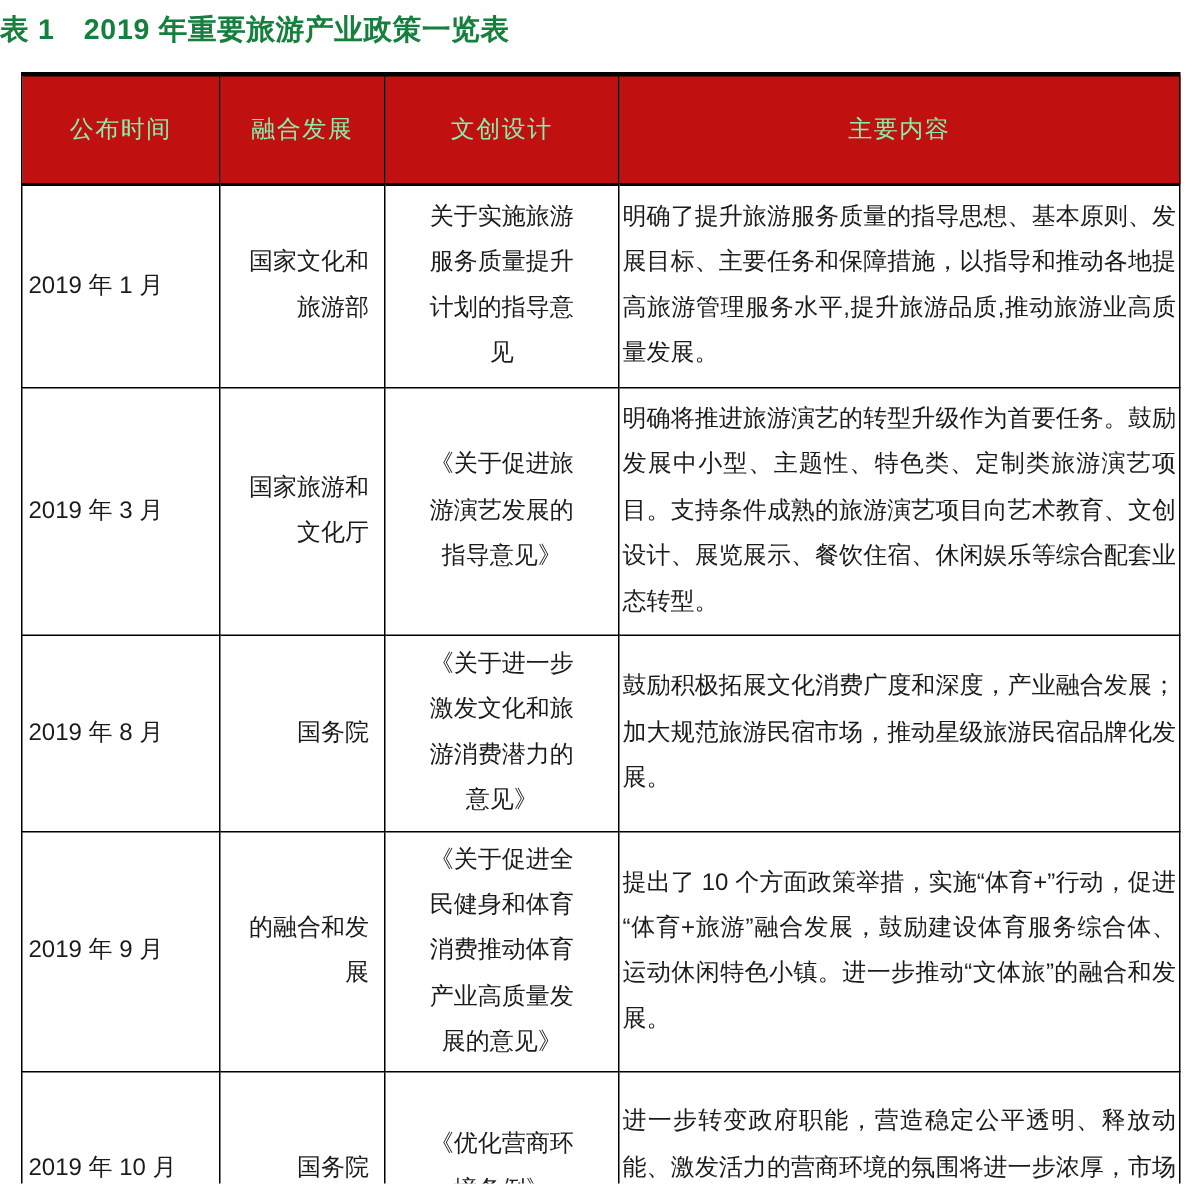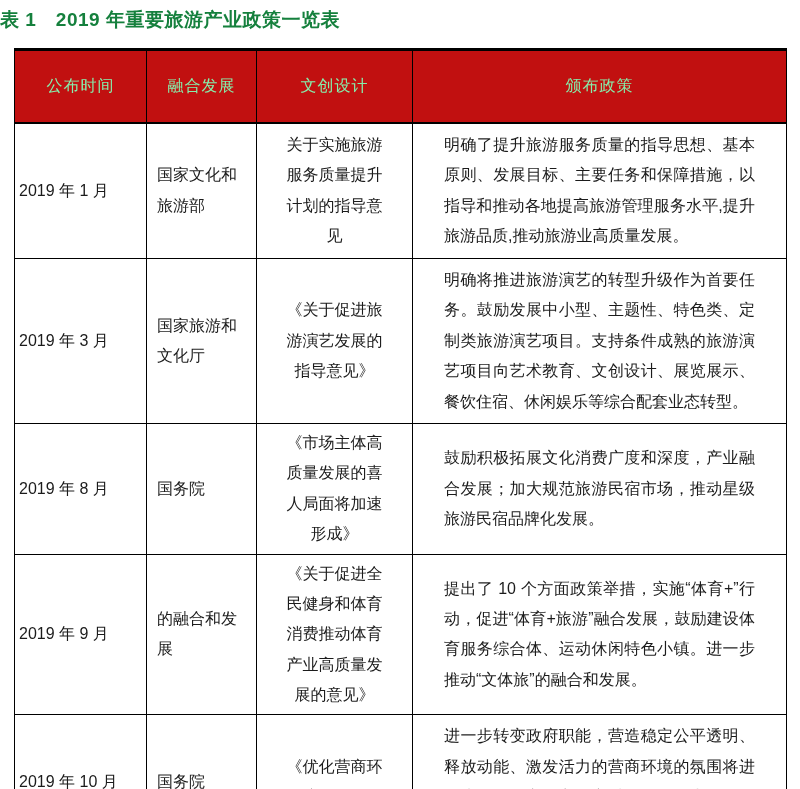--- a/index.html
+++ b/index.html
@@ -52,30 +52,30 @@
   tbody td{
     line-height:1.9;
     color:var(--ink);
   }
   td.c-date{
     text-align:left;
     white-space:nowrap;
     padding:4px;
   }
   td.c-dept{
-    text-align:left;
+    text-align:right;
     padding:20px 10px;
   }
   td.c-policy{
     text-align:center;
     padding:4px 24px;
   }
   td.c-content{
     text-align:justify;
-    padding:6px 31px;
+    padding:6px 2px;
   }
   tr.r0{height:136px;}
   tr.r1{height:155px;}
   tr.r2{height:105px;}
   tr.r3{height:130px;}
   tr.r4{height:129px;}
 </style>
 </head>
 <body>
 
@@ -87,40 +87,40 @@
       <col class="c1">
         <col class="c2">
         <col class="c3">
         <col class="c4">
     </colgroup>
     <thead>
       <tr>
         <th>公布时间</th>
         <th>融合发展</th>
         <th>文创设计</th>
-        <th>颁布政策</th>
+        <th>主要内容</th>
       </tr>
     </thead>
     <tbody>
       <tr class="r0">
         <td class="c-date">2019 年 1 月</td>
         <td class="c-dept">国家文化和旅游部</td>
         <td class="c-policy">关于实施旅游服务质量提升计划的指导意见</td>
         <td class="c-content">明确了提升旅游服务质量的指导思想、基本原则、发展目标、主要任务和保障措施，以指导和推动各地提高旅游管理服务水平,提升旅游品质,推动旅游业高质量发展。</td>
       </tr>
       <tr class="r1">
         <td class="c-date">2019 年 3 月</td>
         <td class="c-dept">国家旅游和文化厅</td>
         <td class="c-policy">《关于促进旅游演艺发展的指导意见》</td>
         <td class="c-content">明确将推进旅游演艺的转型升级作为首要任务。鼓励发展中小型、主题性、特色类、定制类旅游演艺项目。支持条件成熟的旅游演艺项目向艺术教育、文创设计、展览展示、餐饮住宿、休闲娱乐等综合配套业态转型。</td>
       </tr>
       <tr class="r2">
         <td class="c-date">2019 年 8 月</td>
         <td class="c-dept">国务院</td>
-        <td class="c-policy">《市场主体高质量发展的喜人局面将加速形成》</td>
+        <td class="c-policy">《关于进一步激发文化和旅游消费潜力的意见》</td>
         <td class="c-content">鼓励积极拓展文化消费广度和深度，产业融合发展；加大规范旅游民宿市场，推动星级旅游民宿品牌化发展。</td>
       </tr>
       <tr class="r3">
         <td class="c-date">2019 年 9 月</td>
         <td class="c-dept">的融合和发展</td>
         <td class="c-policy">《关于促进全民健身和体育消费推动体育产业高质量发展的意见》</td>
         <td class="c-content">提出了 10 个方面政策举措，实施“体育+”行动，促进“体育+旅游”融合发展，鼓励建设体育服务综合体、运动休闲特色小镇。进一步推动“文体旅”的融合和发展。</td>
       </tr>
       <tr class="r4">
         <td class="c-date">2019 年 10 月</td>

